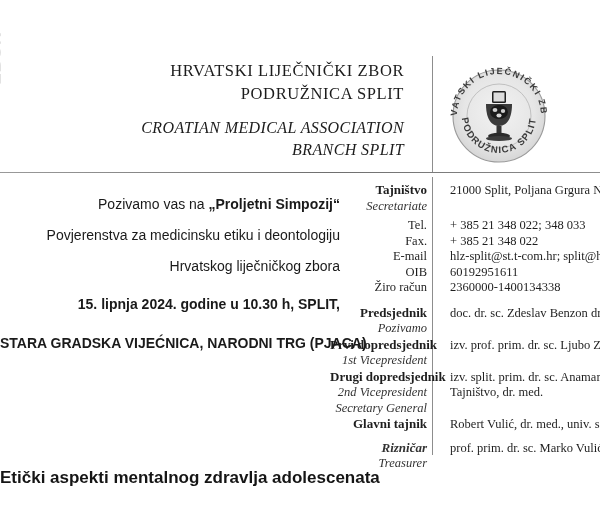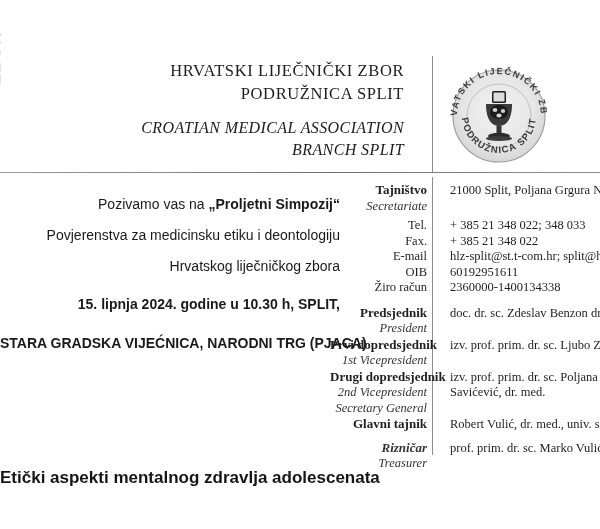--- a/index.html
+++ b/index.html
@@ -257,38 +257,38 @@
       <div class="crow">
         <div class="clabel">Žiro račun</div>
         <div class="cval">2360000-1400134338</div>
       </div>
       <div class="spacer-9"></div>
       <div class="crow">
         <div class="clabel bold">Predsjednik</div>
         <div class="cval">doc. dr. sc. Zdeslav Benzon dr</div>
       </div>
       <div class="crow novalue">
-        <div class="clabel ital">President</div>
+        <div class="clabel ital">Pozivamo</div>
         <div class="cval"></div>
       </div>
       <div class="crow">
         <div class="clabel bold">Prvi dopredsjednik</div>
         <div class="cval">izv. prof. prim. dr. sc. Ljubo Zr</div>
       </div>
       <div class="crow novalue">
         <div class="clabel ital">1st Vicepresident</div>
         <div class="cval"></div>
       </div>
       <div class="crow">
         <div class="clabel bold">Drugi dopredsjednik</div>
-        <div class="cval">izv. prof. prim. dr. sc. Poljana</div>
+        <div class="cval">izv. split. prim. dr. sc. Anamar</div>
       </div>
       <div class="crow">
         <div class="clabel ital">2nd Vicepresident</div>
-        <div class="cval">Savićević, dr. med.</div>
+        <div class="cval">Tajništvo, dr. med.</div>
       </div>
       <div class="crow novalue">
         <div class="clabel ital">Secretary General</div>
         <div class="cval"></div>
       </div>
       <div class="crow">
         <div class="clabel bold">Glavni tajnik</div>
         <div class="cval">Robert Vulić, dr. med., univ. s</div>
       </div>
       <div class="spacer-7"></div>

